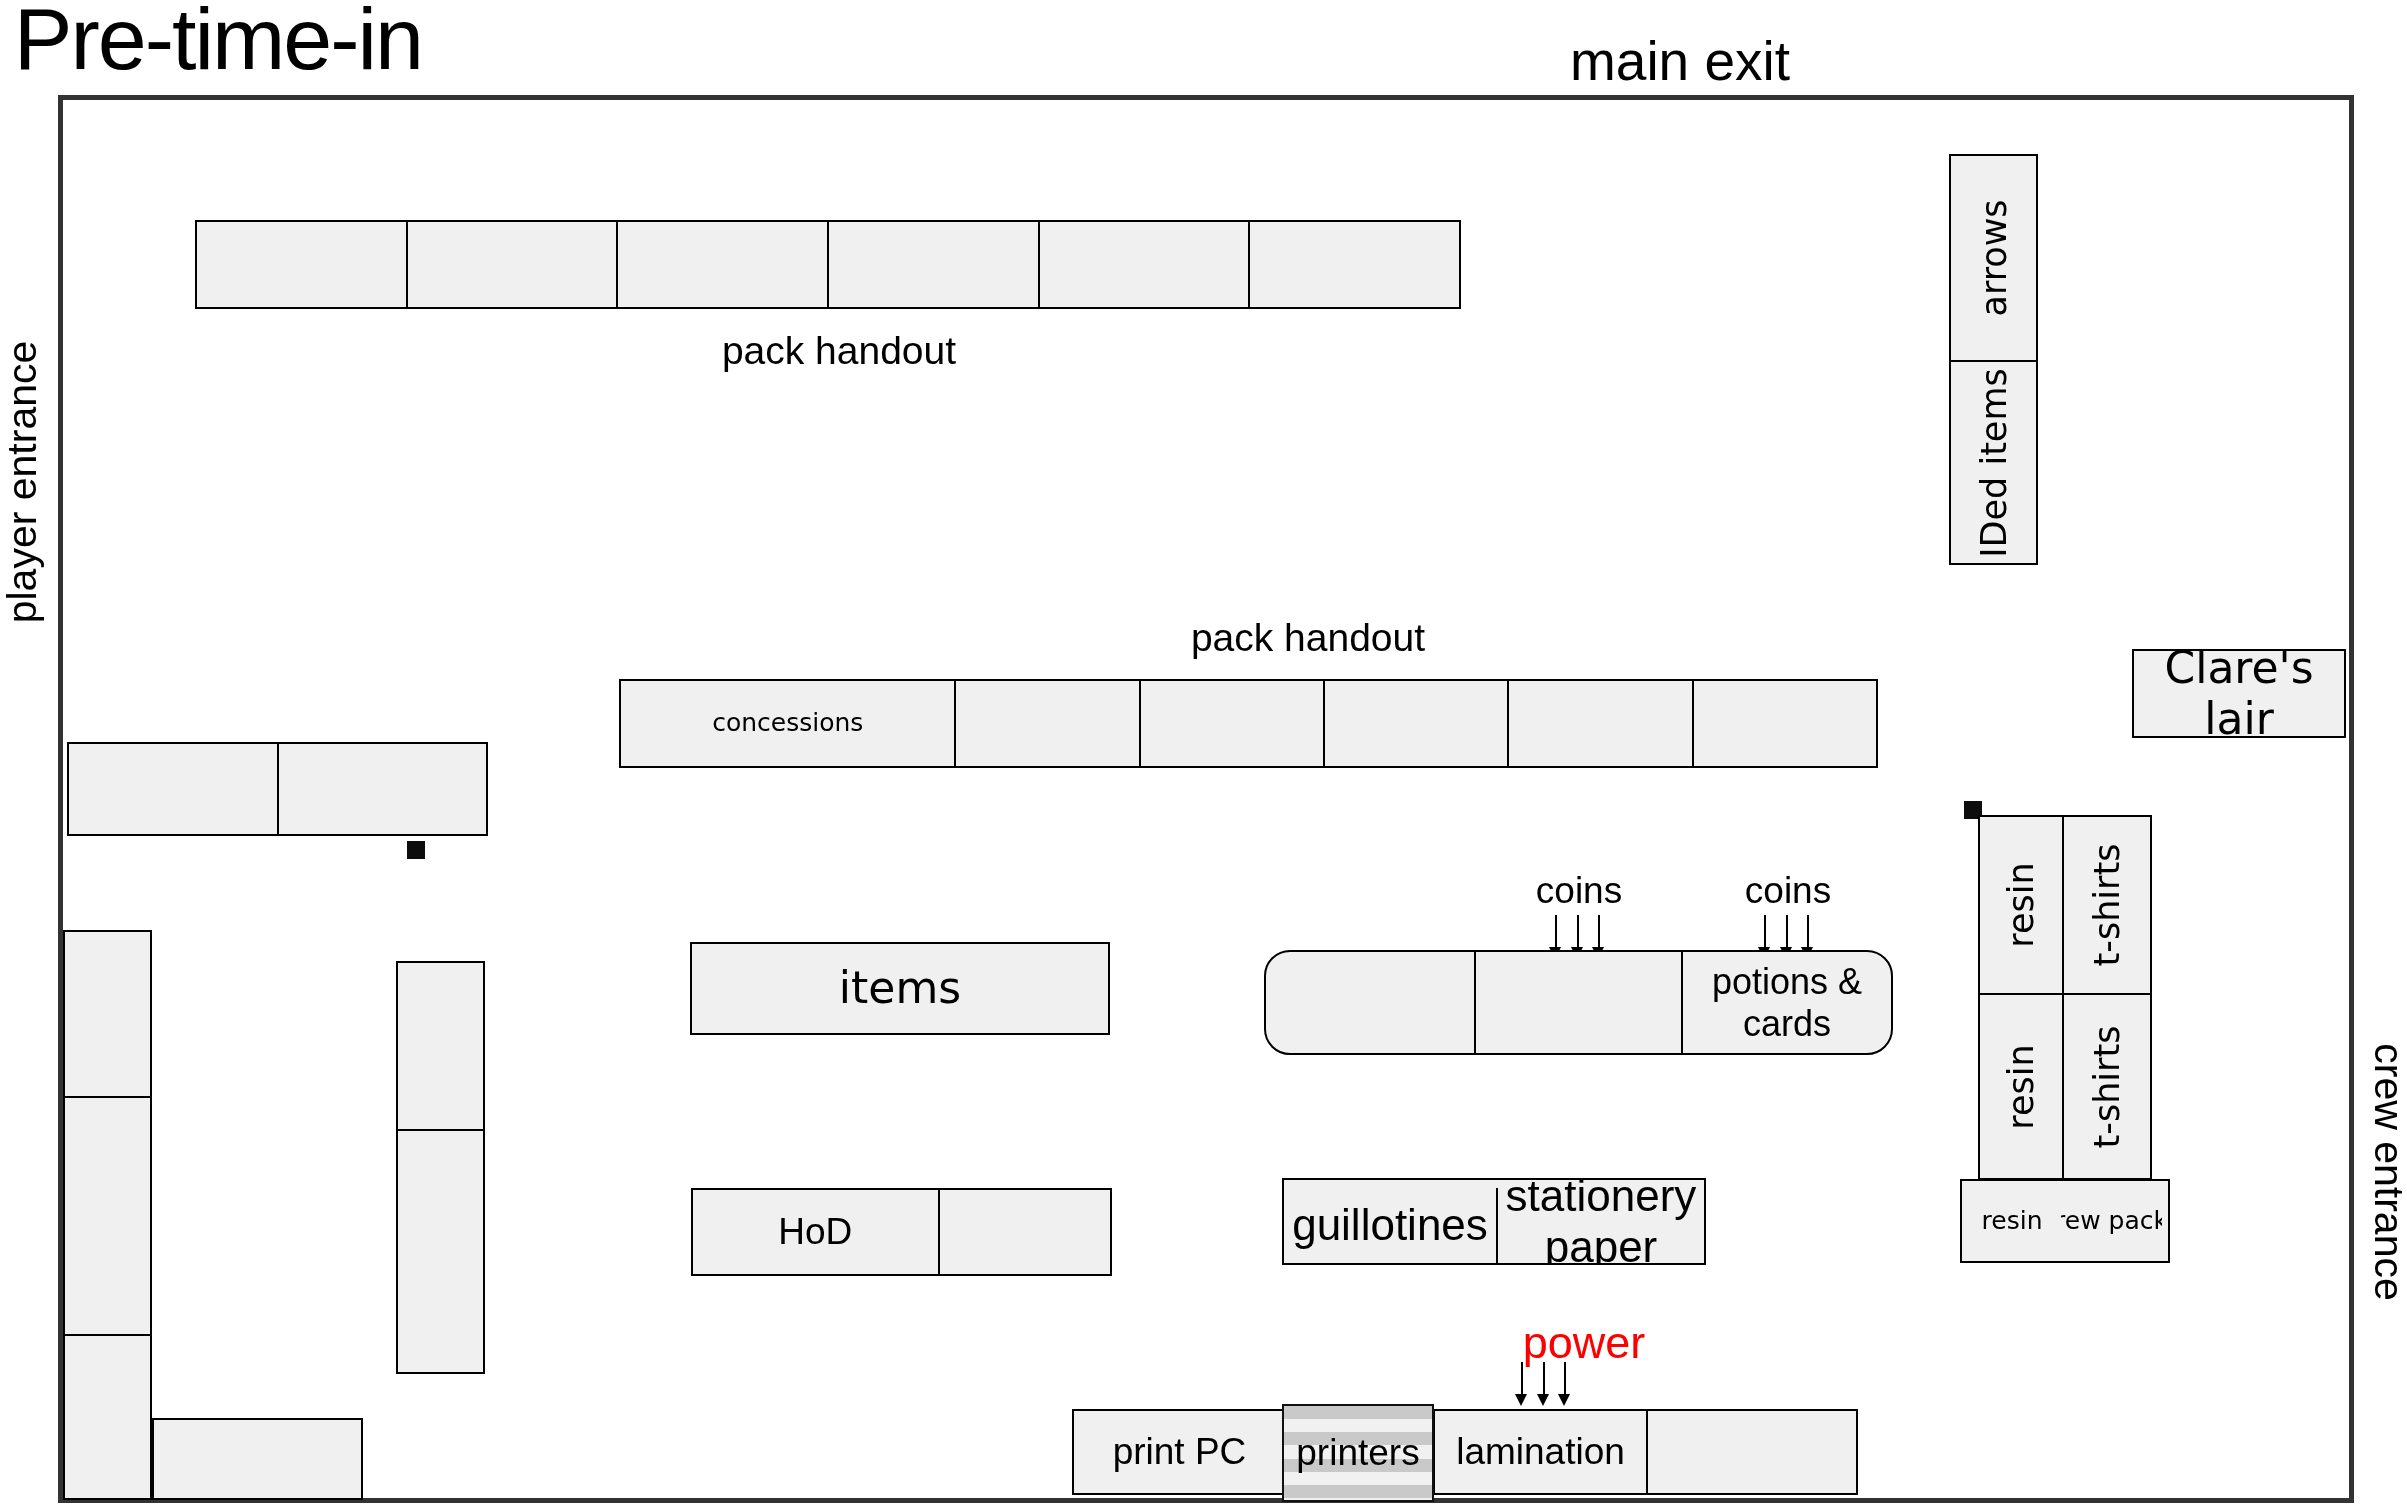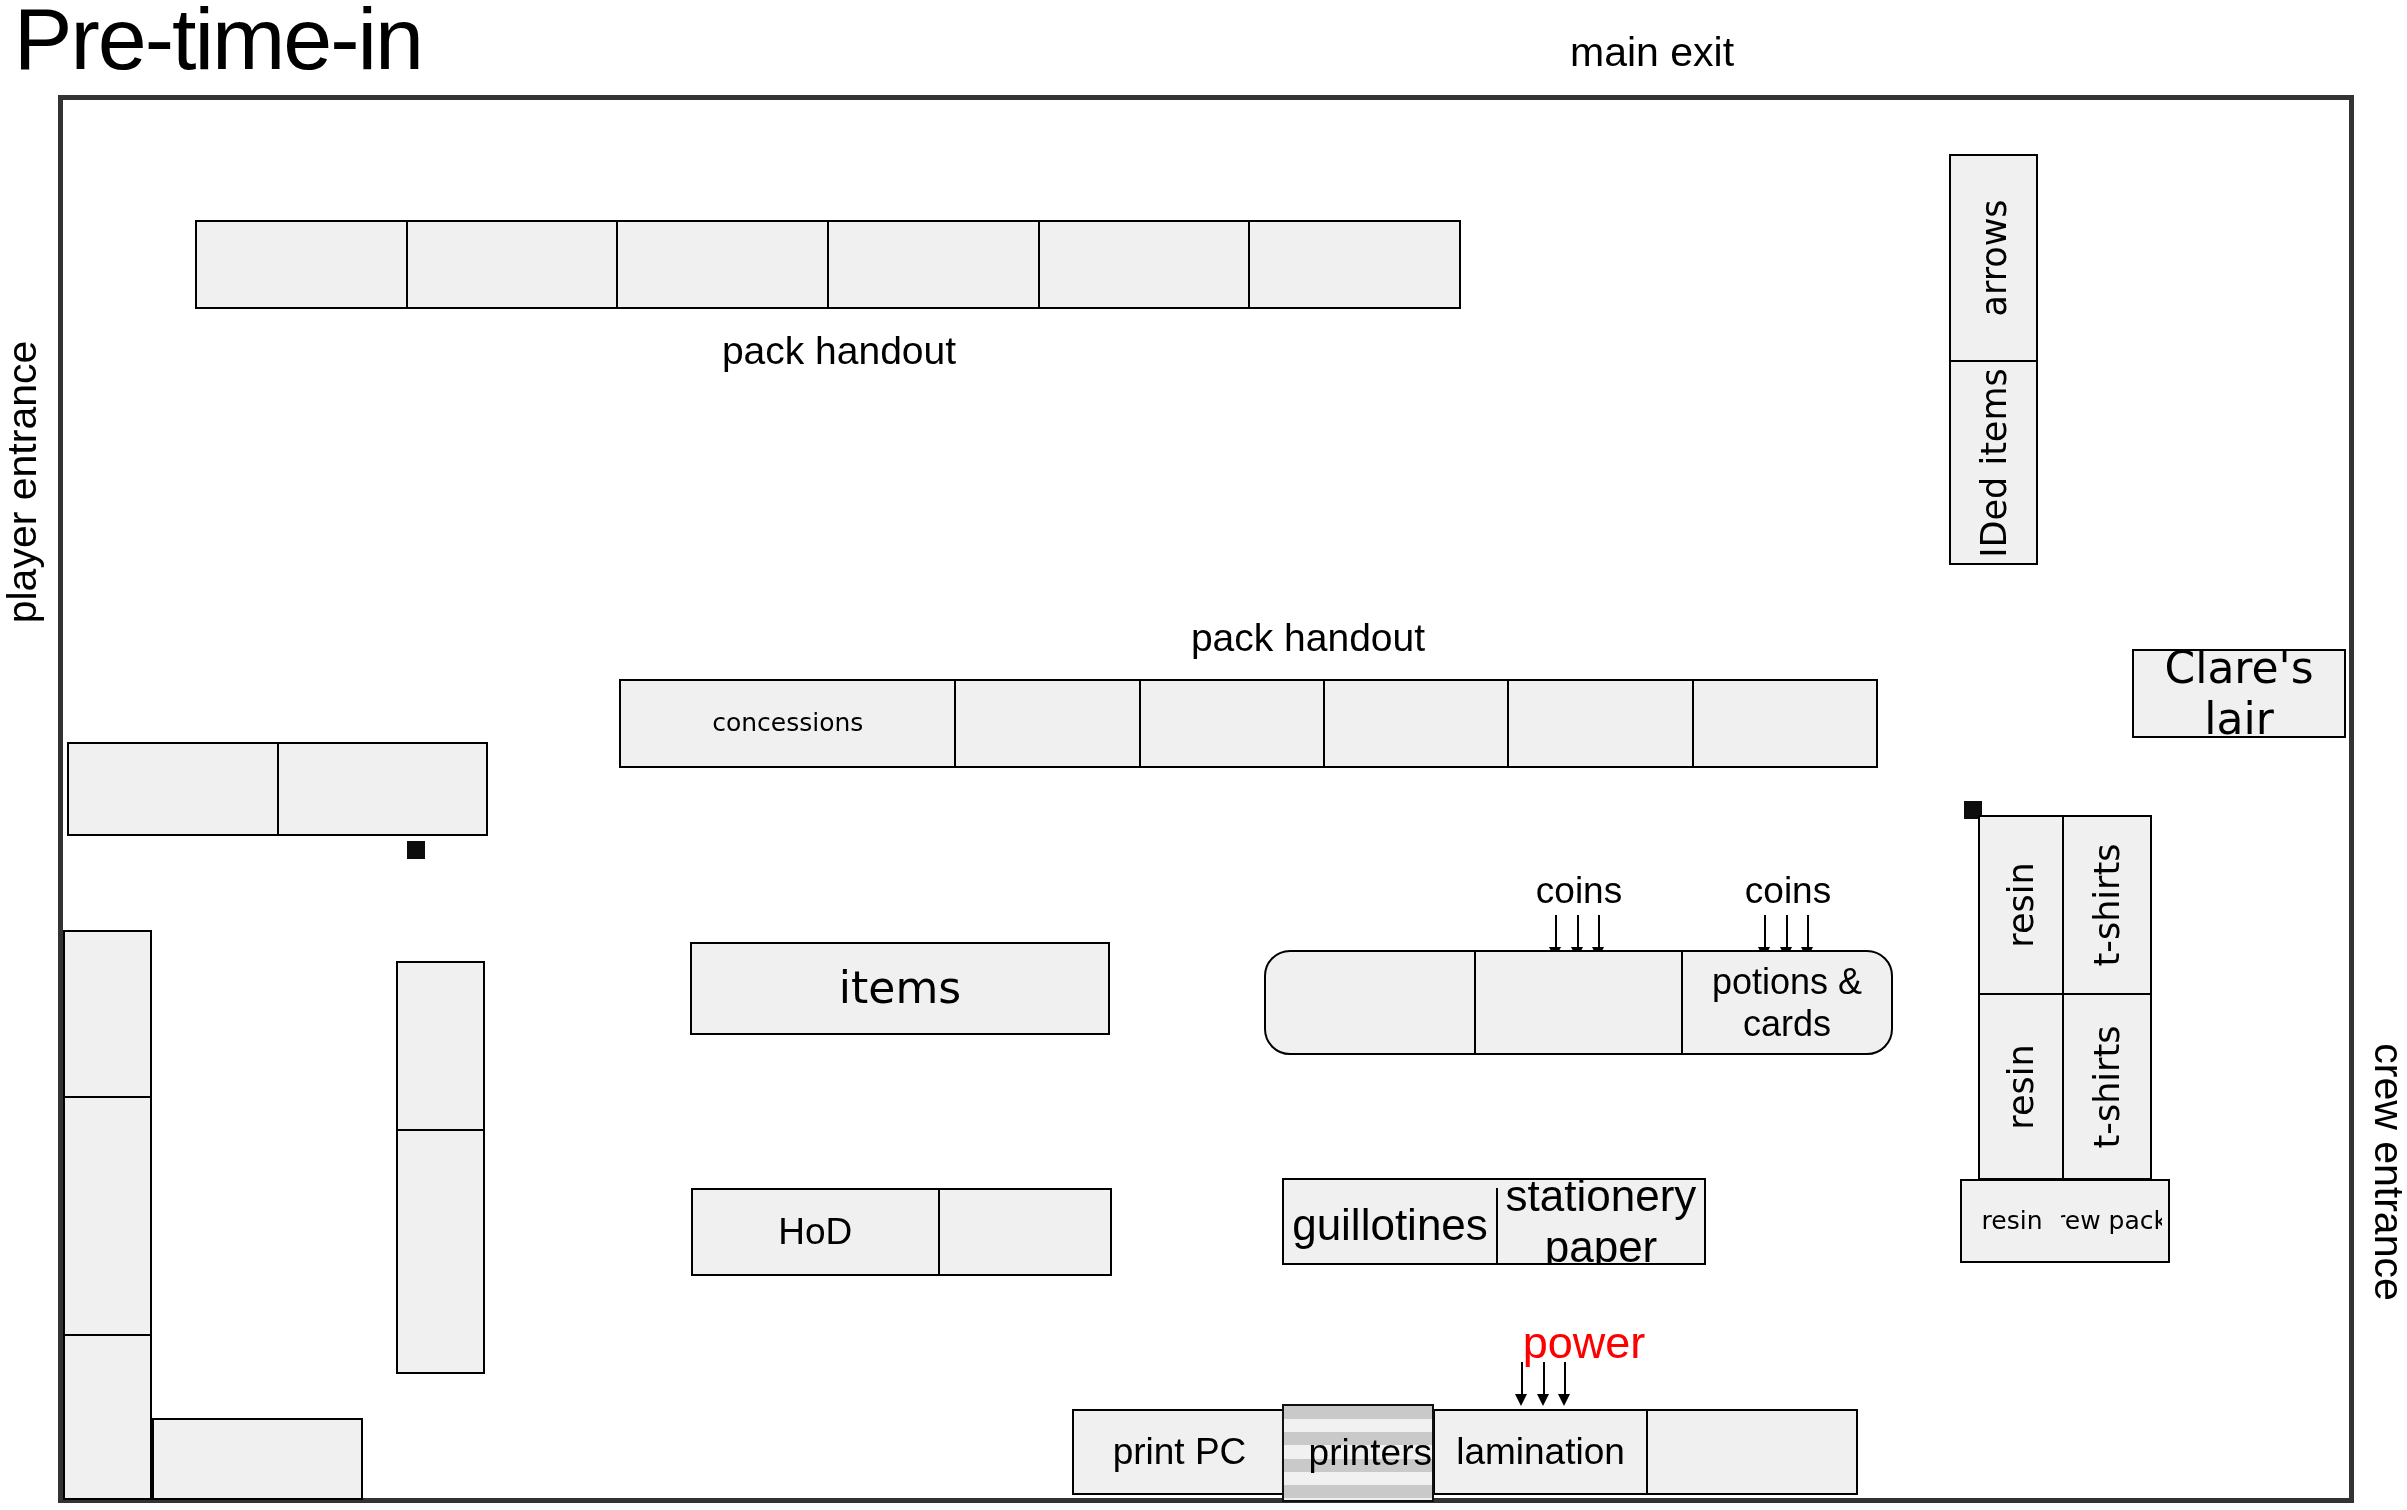--- a/index.html
+++ b/index.html
@@ -49,33 +49,33 @@
   .marker{position:absolute;width:17.6px;height:17.6px;background:var(--marker);}
 
   .arrow-group{position:absolute;display:flex;gap:19.6px;}
   .arr{position:relative;width:2px;height:32px;background:#000;}
   .arr::after{content:"";position:absolute;left:-5.9px;bottom:-11.8px;width:0;height:0;
     border-left:6.9px solid transparent;border-right:6.9px solid transparent;border-top:12.7px solid #000;}
 
   .power-label{position:absolute;font-family:"Liberation Sans",sans-serif;font-size:45px;transform:translateX(-50%);color:var(--red);margin-left:43px;}
 
   .printers-overlay{position:absolute;left:1282px;top:1404px;width:152px;height:98px;
-    border:2.9px solid #111;display:flex;align-items:center;justify-content:flex-end;
+    border:2.9px solid #111;display:flex;align-items:center;justify-content:center;
     background:repeating-linear-gradient(180deg,#c9c9c9 0 12.7px,#f1f1f1 12.7px 26.5px);}
   .crew-split{justify-content:space-around;gap:3.9px;padding:0 5.9px;}
   .crew-split .lbl{flex:0 0 auto;}
 </style>
 </head>
 <body>
 
 <div id="canvas">
 
   <div class="page-title">Pre-time-in</div>
 
-  <div class="float-label" style="left:1570px;top:29px;font-size:41px;">main exit</div>
+  <div class="float-label" style="left:1570px;top:29px;font-size:55px;">main exit</div>
 
   <div class="rot-wrap rot-ccw" style="left:21.6px;top:482px;">
     <span>player entrance</span>
   </div>
 
   <div class="rot-wrap rot-cw" style="left:2388px;top:1172px;">
     <span>crew entrance</span>
   </div>
 
   <div class="room"></div>

